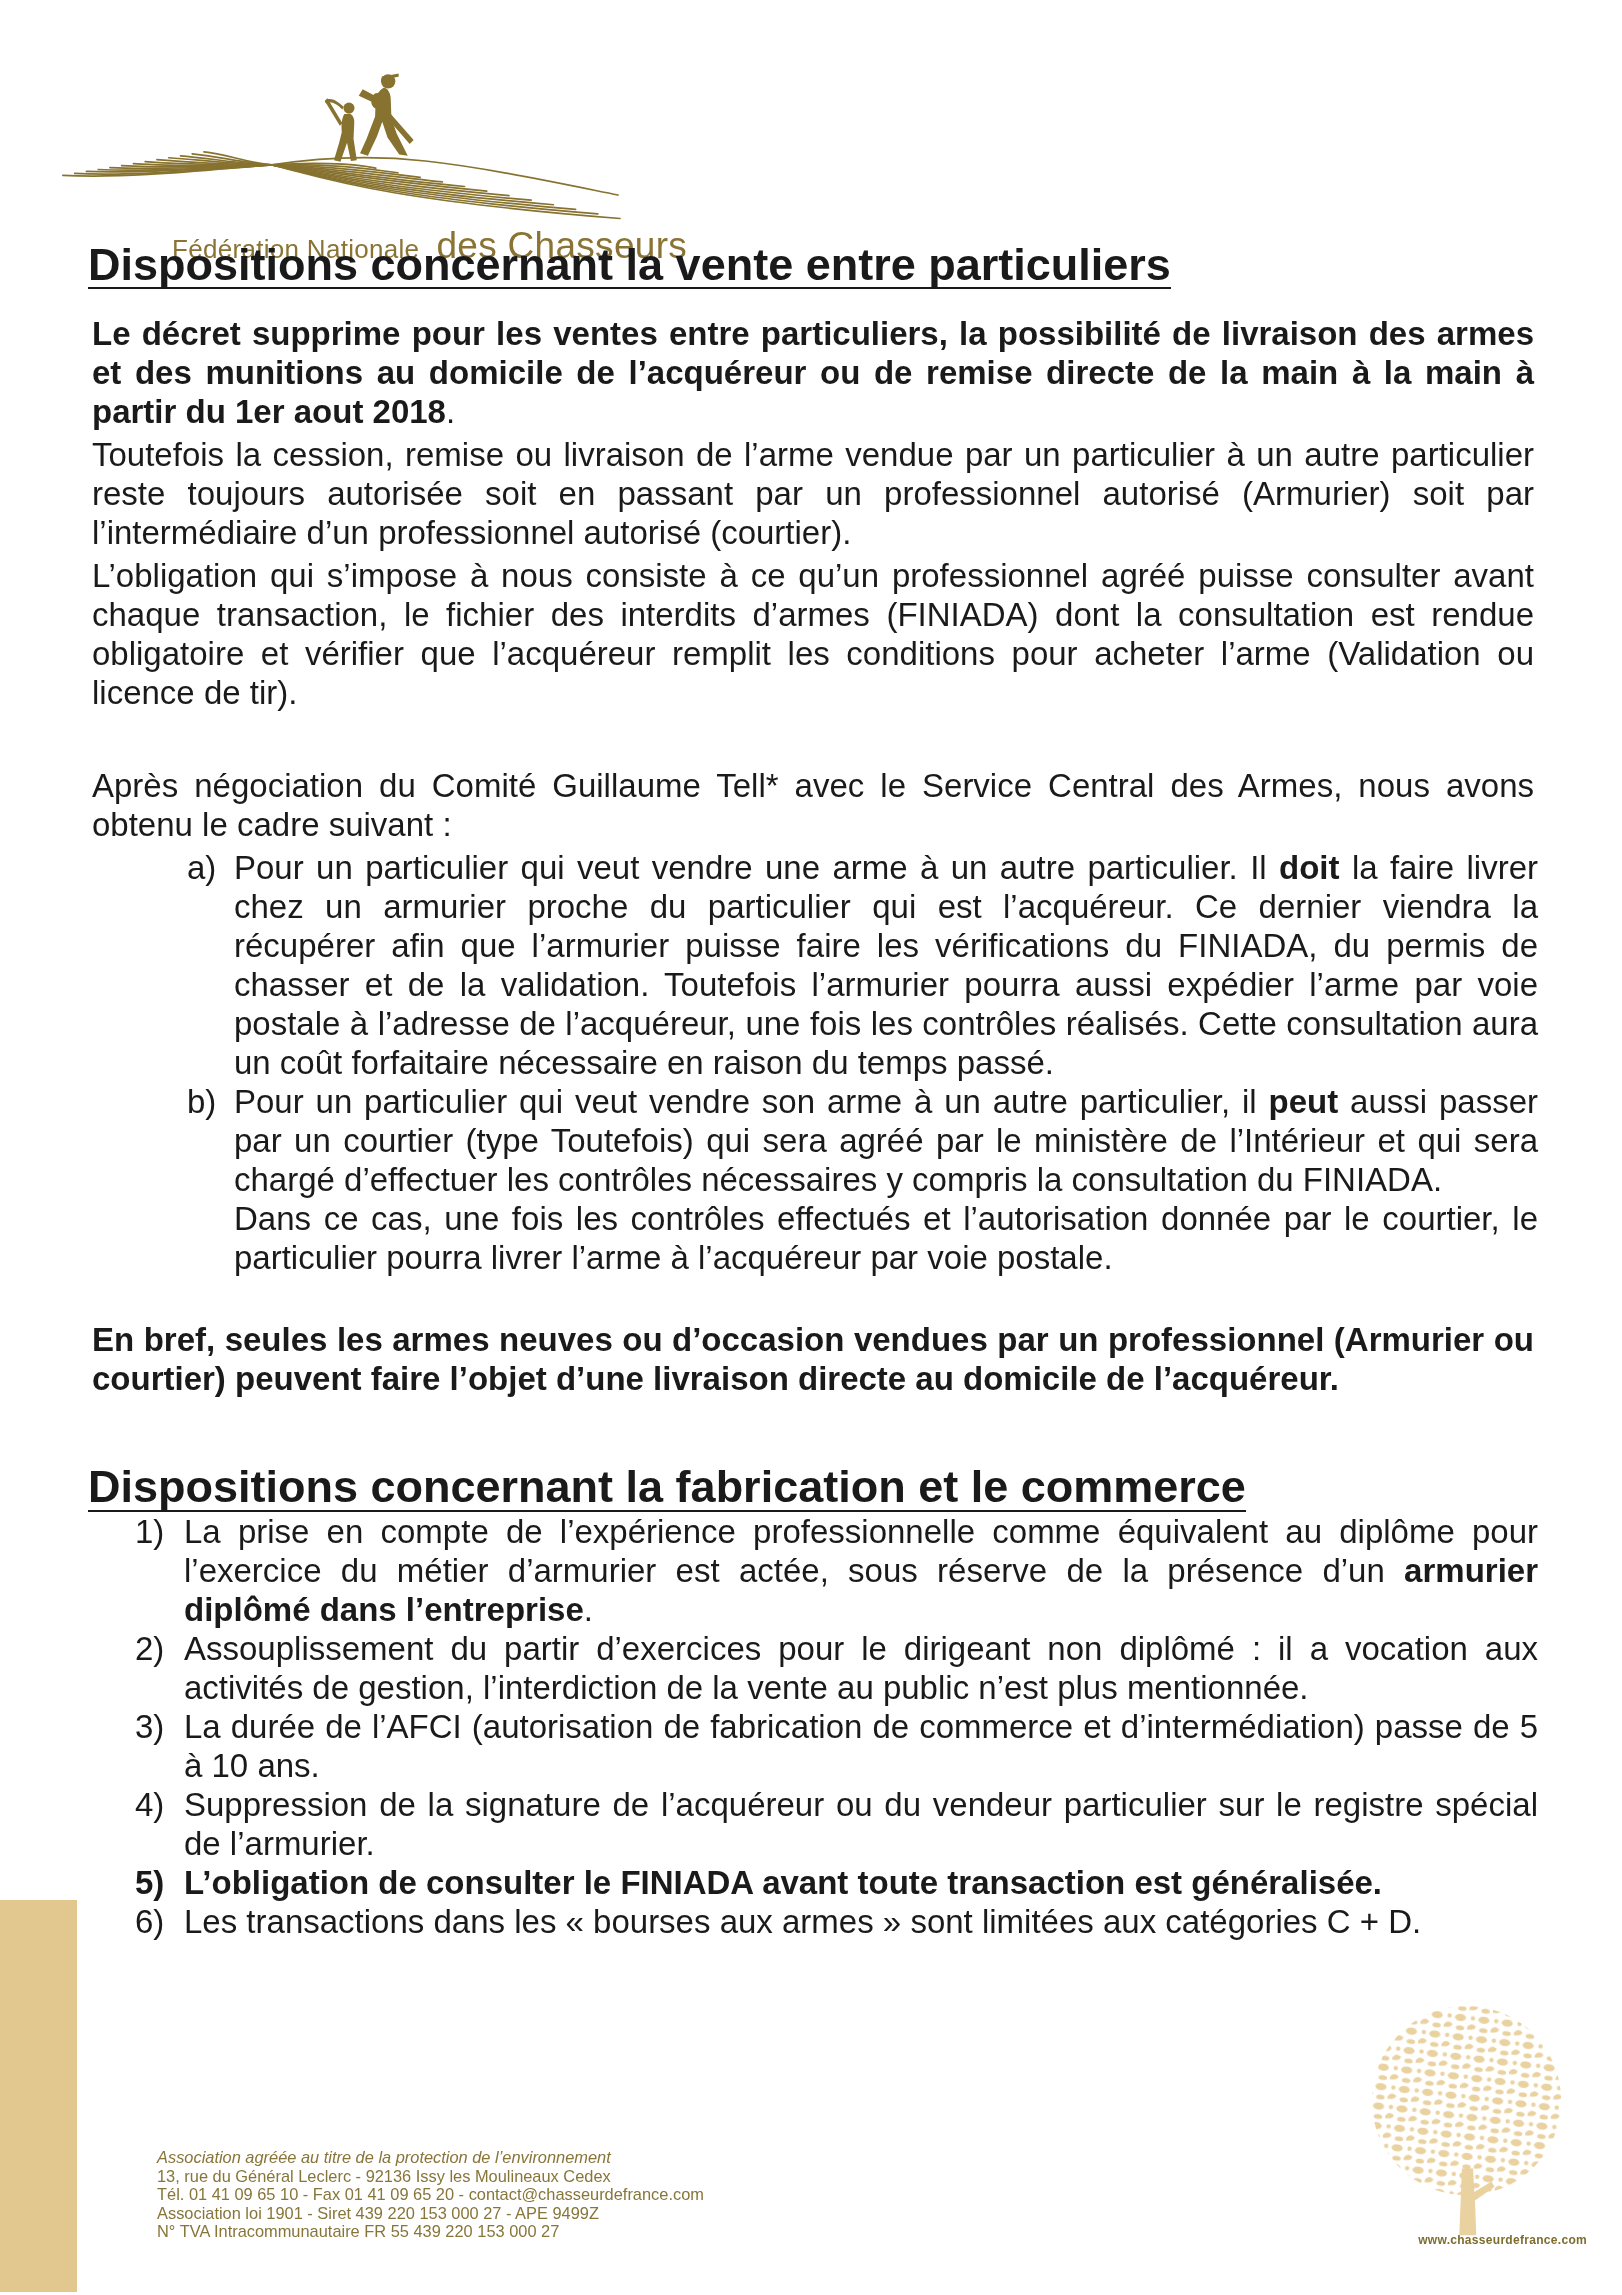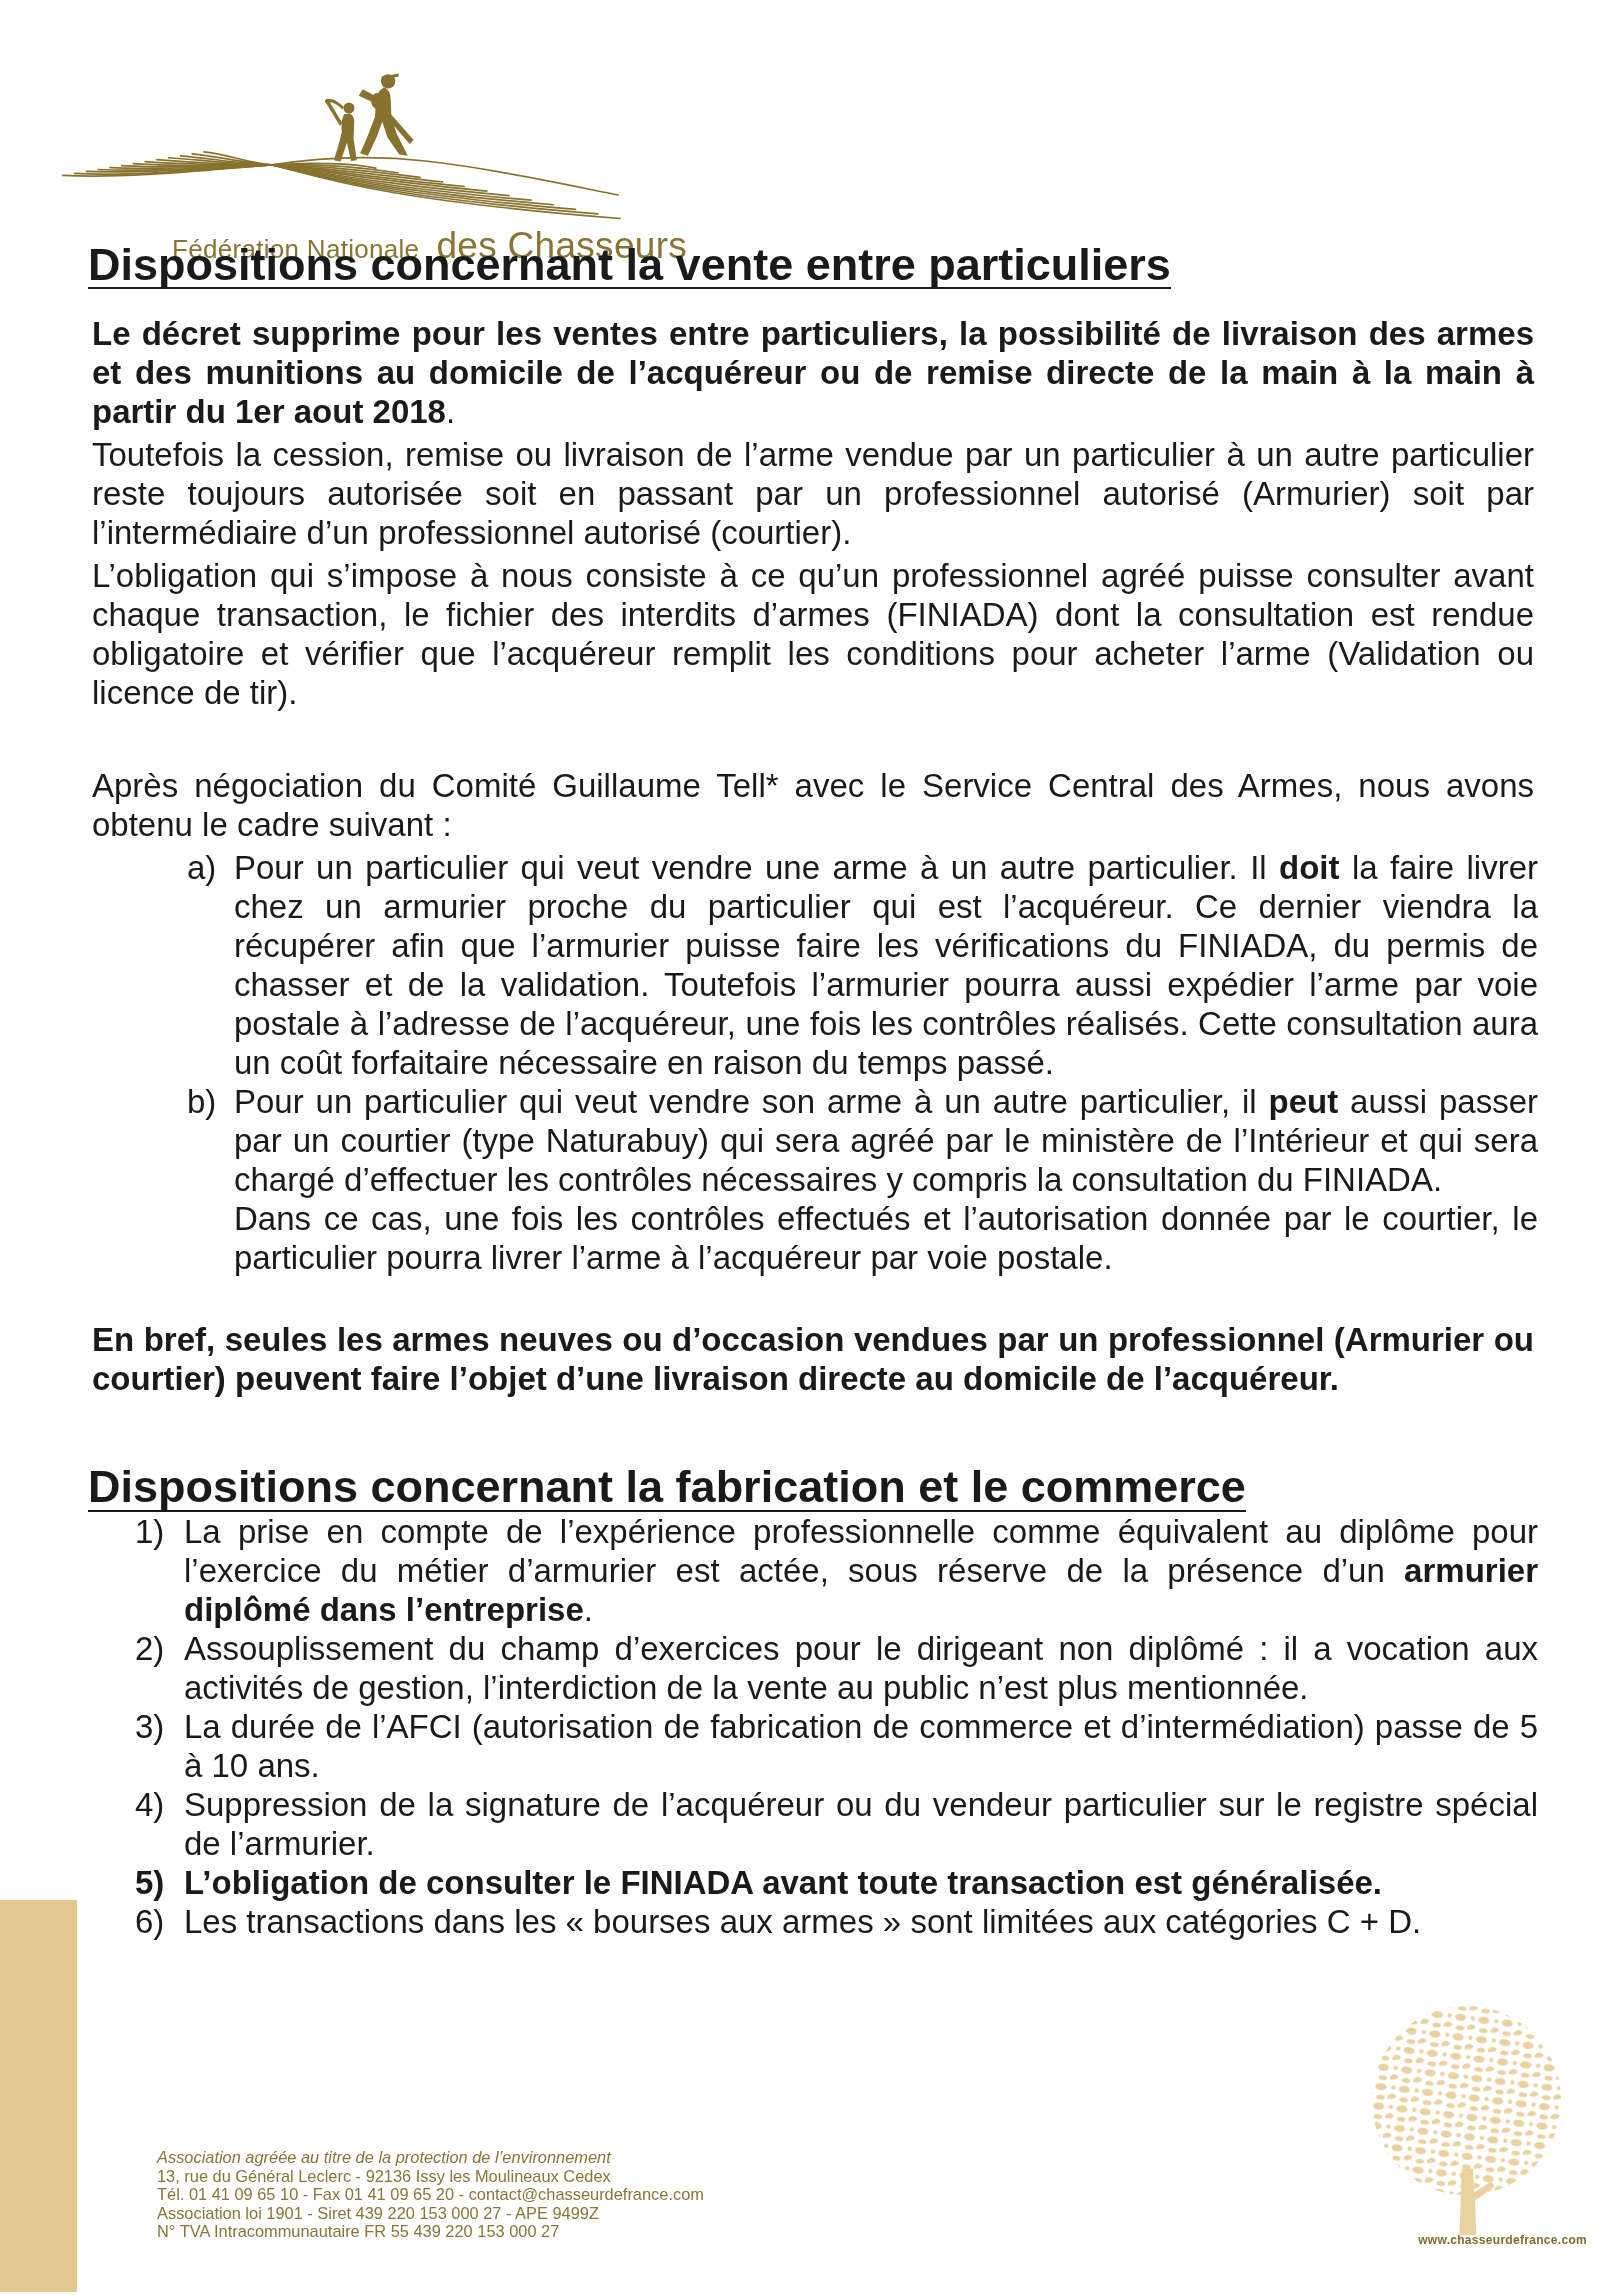--- a/index.html
+++ b/index.html
@@ -135,36 +135,36 @@
     <p class="body">Toutefois la cession, remise ou livraison de l’arme vendue par un particulier à un autre particulier reste toujours autorisée soit en passant par un professionnel autorisé (Armurier) soit par l’intermédiaire d’un professionnel autorisé (courtier).</p>
 
     <p class="body">L’obligation qui s’impose à nous consiste à ce qu’un professionnel agréé puisse consulter avant chaque transaction, le fichier des interdits d’armes (FINIADA) dont la consultation est rendue obligatoire et vérifier que l’acquéreur remplit les conditions pour acheter l’arme (Validation ou licence de tir).</p>
 
     <div class="gap70"></div>
 
     <p class="body">Après négociation du Comité Guillaume Tell* avec le Service Central des Armes, nous avons obtenu le cadre suivant :</p>
 
     <ol class="doclist alpha">
       <li><span class="marker">a)</span><span>Pour un particulier qui veut vendre une arme à un autre particulier. Il </span><b>doit</b><span> la faire livrer chez un armurier proche du particulier qui est l’acquéreur. Ce dernier viendra la récupérer afin que l’armurier puisse faire les vérifications du FINIADA, du permis de chasser et de la validation. Toutefois l’armurier pourra aussi expédier l’arme par voie postale à l’adresse de l’acquéreur, une fois les contrôles réalisés. Cette consultation aura un coût forfaitaire nécessaire en raison du temps passé.</span></li>
-      <li><span class="marker">b)</span><span>Pour un particulier qui veut vendre son arme à un autre particulier, il </span><b>peut</b><span> aussi passer par un courtier (type Naturabuy) qui sera agréé par le ministère de l’Intérieur et qui sera chargé d’effectuer les contrôles nécessaires y compris la consultation du FINIADA.</span>
+      <li><span class="marker">b)</span><span>Pour un particulier qui veut vendre son arme à un autre particulier, il </span><b>peut</b><span> aussi passer par un courtier (type Toutefois) qui sera agréé par le ministère de l’Intérieur et qui sera chargé d’effectuer les contrôles nécessaires y compris la consultation du FINIADA.</span>
         <div class="cont">Dans ce cas, une fois les contrôles effectués et l’autorisation donnée par le courtier, le particulier pourra livrer l’arme à l’acquéreur par voie postale.</div>
       </li>
     </ol>
 
     <div class="gap60"></div>
 
     <p class="body bold">En bref, seules les armes neuves ou d’occasion vendues par un professionnel (Armurier ou courtier) peuvent faire l’objet d’une livraison directe au domicile de l’acquéreur.</p>
 
     <div>
       <h2 class="hsec h2m">Dispositions concernant la fabrication et le commerce</h2>
     </div>
 
     <ol class="doclist num">
       <li><span class="marker">1)</span><span>La prise en compte de l’expérience professionnelle comme équivalent au diplôme pour l’exercice du métier d’armurier est actée, sous réserve de la présence d’un </span><b>armurier diplômé dans l’entreprise</b><span>.</span></li>
-      <li><span class="marker">2)</span><span>Assouplissement du champ d’exercices pour le dirigeant non diplômé : il a vocation aux activités de gestion, l’interdiction de la vente au public n’est plus mentionnée.</span></li>
+      <li><span class="marker">2)</span><span>Assouplissement du partir d’exercices pour le dirigeant non diplômé : il a vocation aux activités de gestion, l’interdiction de la vente au public n’est plus mentionnée.</span></li>
       <li><span class="marker">3)</span><span>La durée de l’AFCI (autorisation de fabrication de commerce et d’intermédiation) passe de 5 à 10 ans.</span></li>
       <li><span class="marker">4)</span><span>Suppression de la signature de l’acquéreur ou du vendeur particulier sur le registre spécial de l’armurier.</span></li>
       <li class="bold"><span class="marker">5)</span><span>L’obligation de consulter le FINIADA avant toute transaction est généralisée.</span></li>
       <li><span class="marker">6)</span><span>Les transactions dans les « bourses aux armes »  sont limitées aux catégories C + D.</span></li>
     </ol>
 
   </div>
 
   <div class="side-bar"></div>
 

